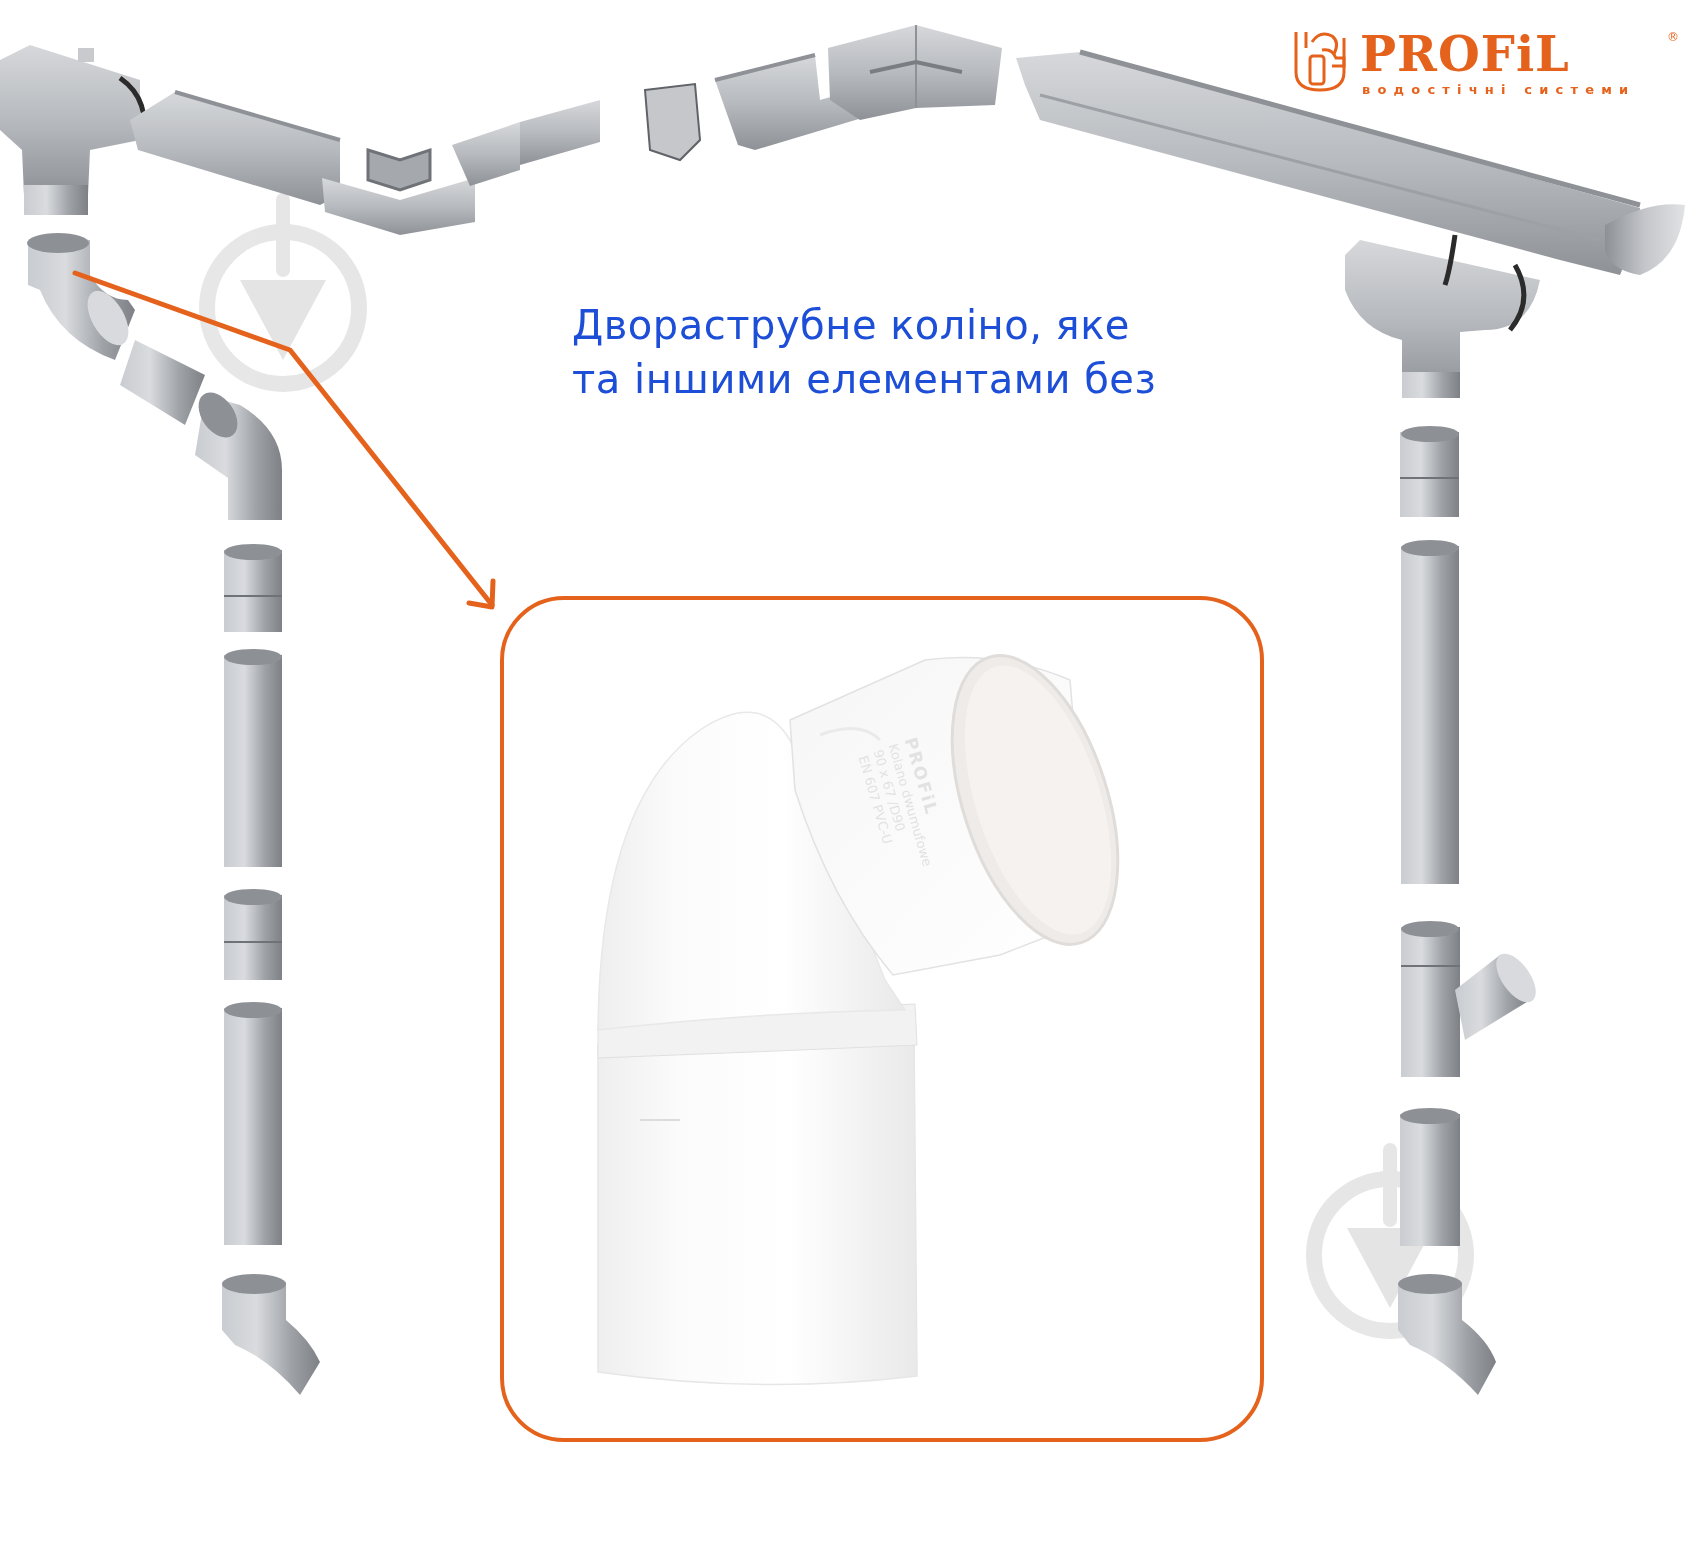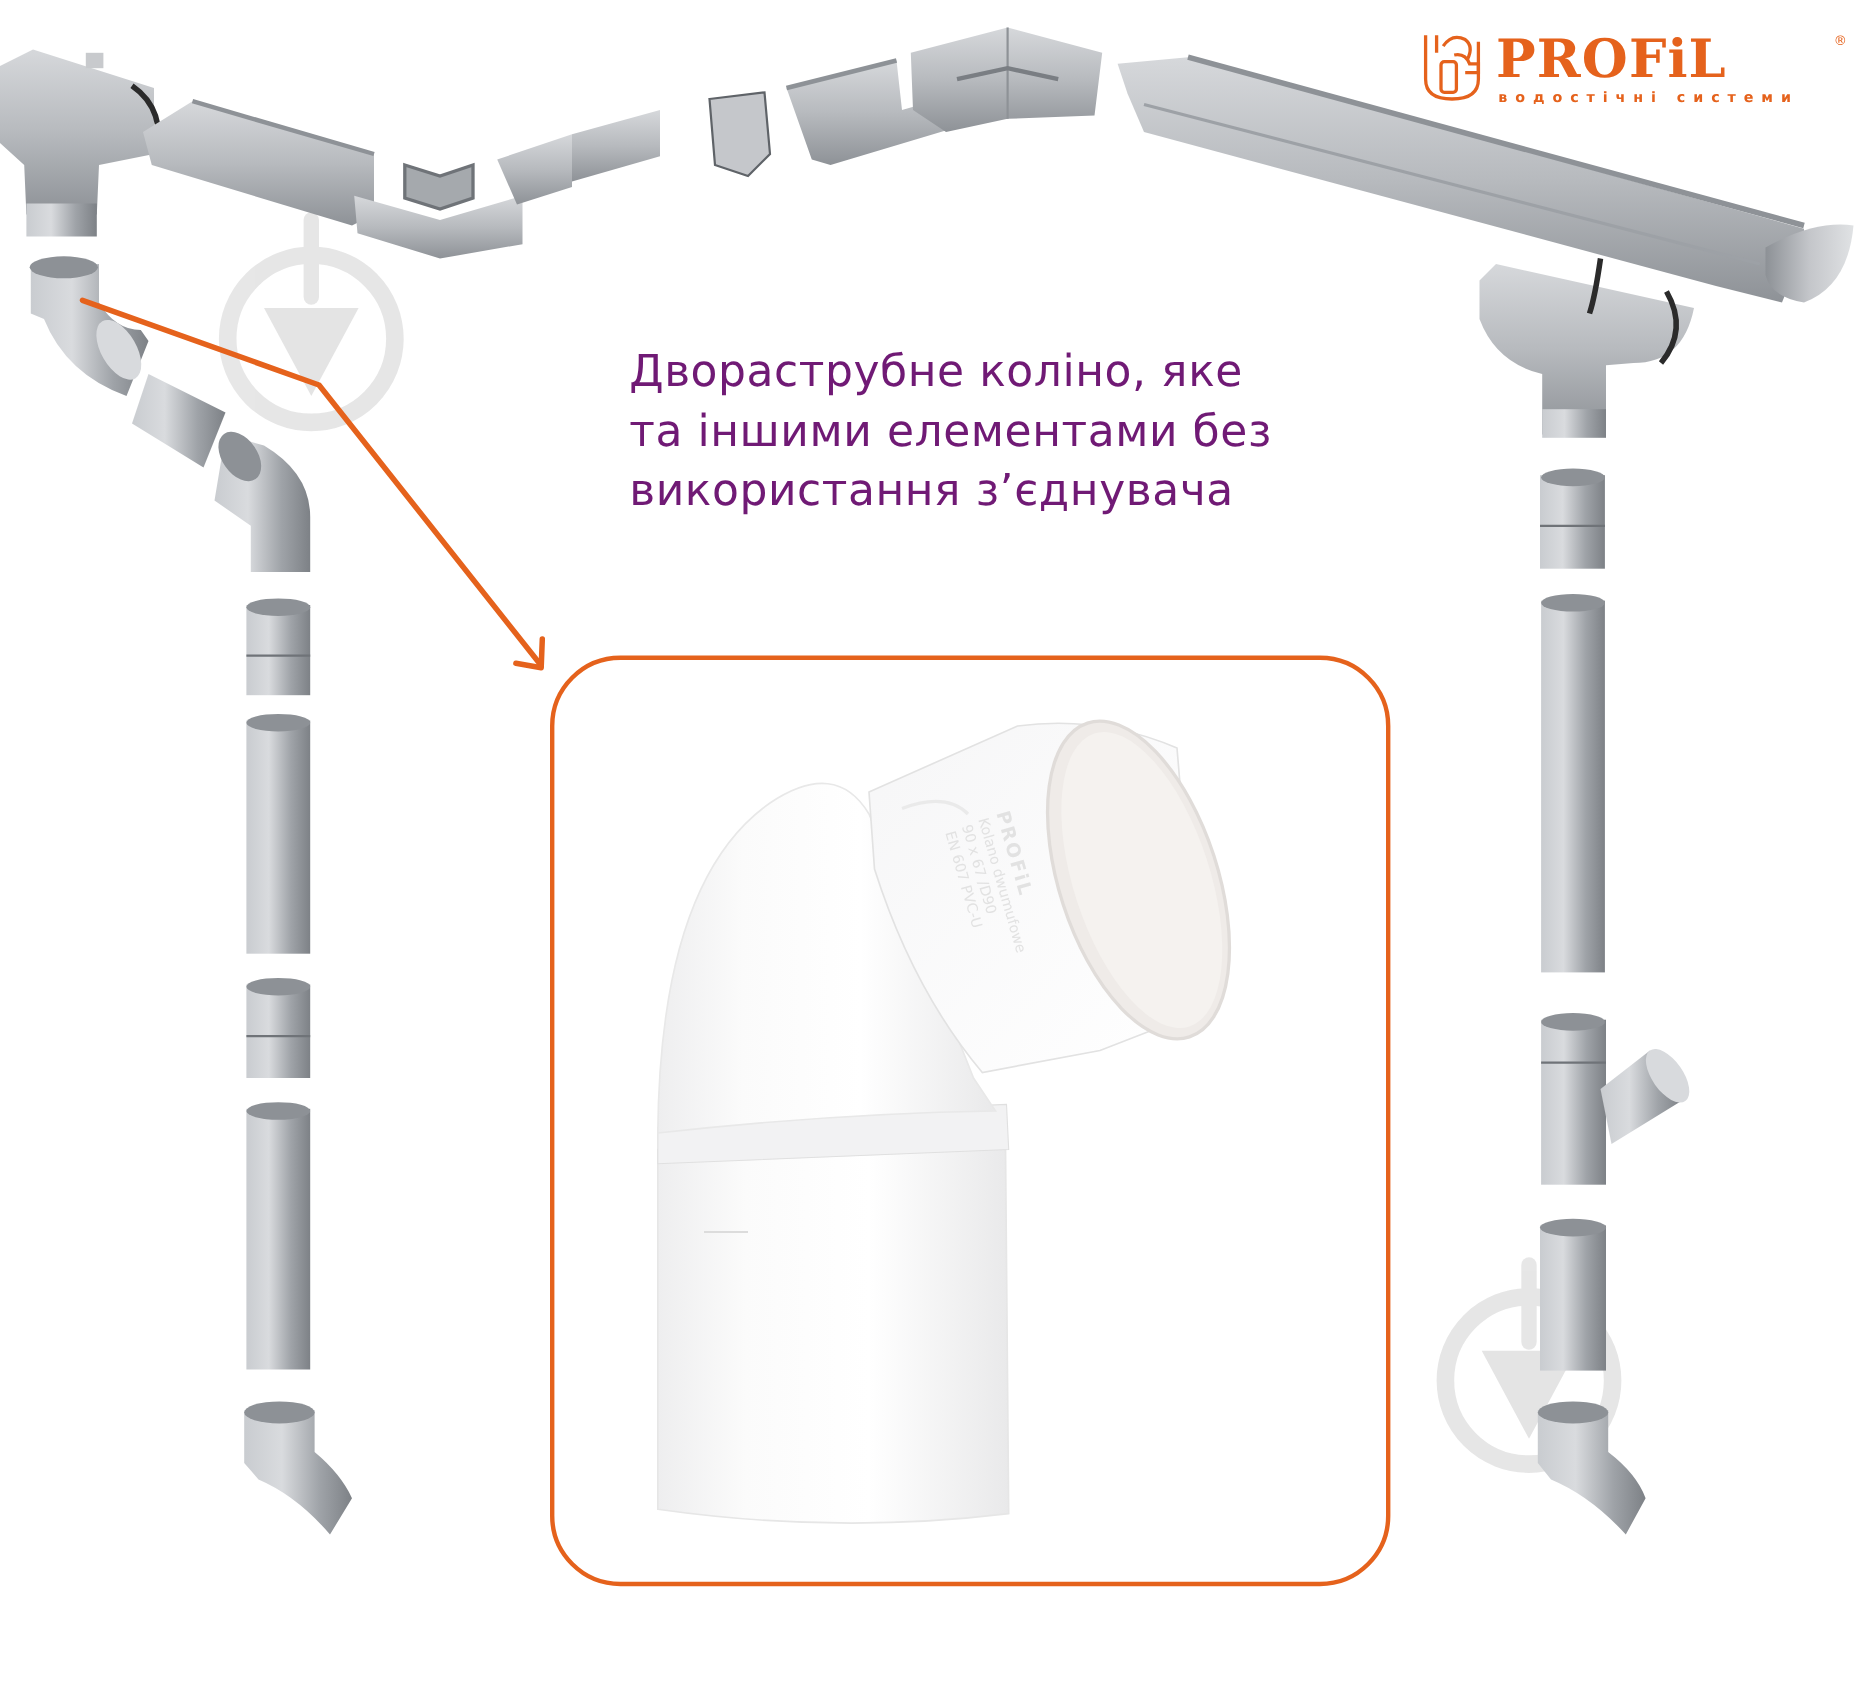--- a/index.html
+++ b/index.html
@@ -2,21 +2,21 @@
 <html><head>
 <meta charset="utf-8">
 <style>
   html, body { margin:0; padding:0; background:#ffffff; }
   body { width:1704px; height:1541px; position:relative; overflow:hidden; font-family:"DejaVu Sans", sans-serif; }
   .layer { position:absolute; left:0; top:0; }
   .logo { position:absolute; left:1292px; top:28px; width:400px; height:70px; }
   .logo-word { position:absolute; left:68px; top:2px; font-family:"DejaVu Serif", serif; font-weight:bold; font-size:48px; line-height:48px; color:#e5621c; letter-spacing:1px; }
   .logo-reg { position:absolute; left:375px; top:2px; font-size:12px; color:#e5621c; }
   .logo-sub { position:absolute; left:70px; top:54px; font-size:13px; font-weight:bold; letter-spacing:7.2px; color:#e5621c; white-space:nowrap; }
-  .caption { position:absolute; left:572px; top:311px; width:760px; font-family:"DejaVu Sans", sans-serif; font-size:40px; line-height:54px; color:#701a75; letter-spacing:0.5px; }
+  .caption { position:absolute; left:572px; top:298px; width:760px; font-family:"DejaVu Sans", sans-serif; font-size:40px; line-height:54px; color:#1d4ed8; letter-spacing:0.5px; }
   .caption div { white-space:nowrap; }
   .photo-frame { position:absolute; left:500px; top:596px; width:764px; height:846px; border:4px solid #e5621c; border-radius:64px; box-sizing:border-box; }
   .emboss { position:absolute; color:#e2e2e2; font-size:13px; white-space:nowrap; transform-origin:left top; }
 </style>
 </head>
 <body>
 
 <svg class="layer" width="1704" height="1541" viewBox="0 0 1704 1541" xmlns="http://www.w3.org/2000/svg">
   <defs>
     <linearGradient id="pipeV" x1="0" x2="1" y1="0" y2="0">
@@ -159,21 +159,20 @@
     </g>
   </svg>
   <span class="logo-word">PROFiL</span>
   <span class="logo-reg">®</span>
   <span class="logo-sub">водостічні системи</span>
 </div>
 
 <div class="caption">
   <div>Двораструбне коліно, яке</div>
   <div>та іншими елементами без</div>
-  <div>використання з’єднувача</div>
 </div>
 
 <div class="photo-frame"></div>
 
 <svg class="layer" width="1704" height="1541" viewBox="0 0 1704 1541" xmlns="http://www.w3.org/2000/svg">
   <defs>
     <linearGradient id="whiteBody" x1="0" x2="1" y1="0" y2="0">
       <stop offset="0" stop-color="#eeeeef"></stop>
       <stop offset="0.25" stop-color="#fbfbfb"></stop>
       <stop offset="0.6" stop-color="#ffffff"></stop>

